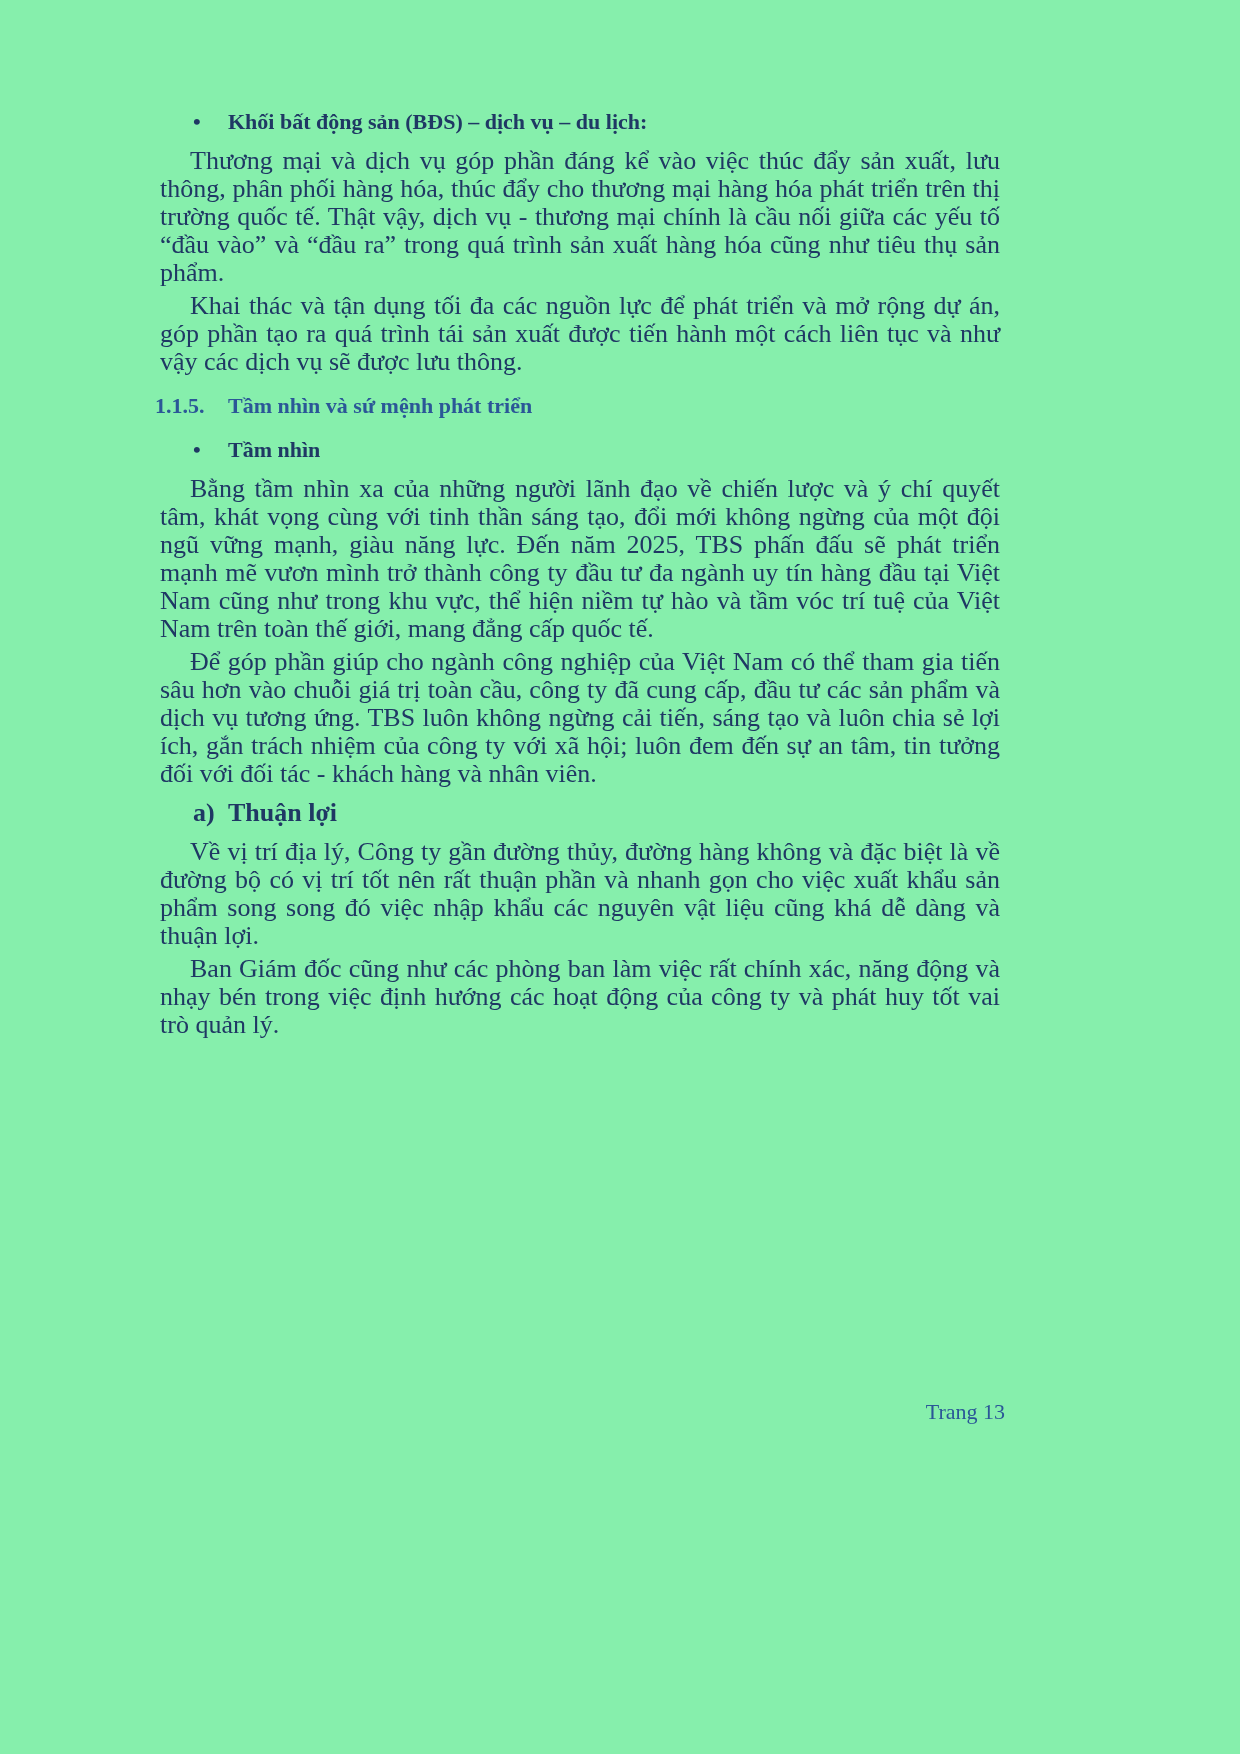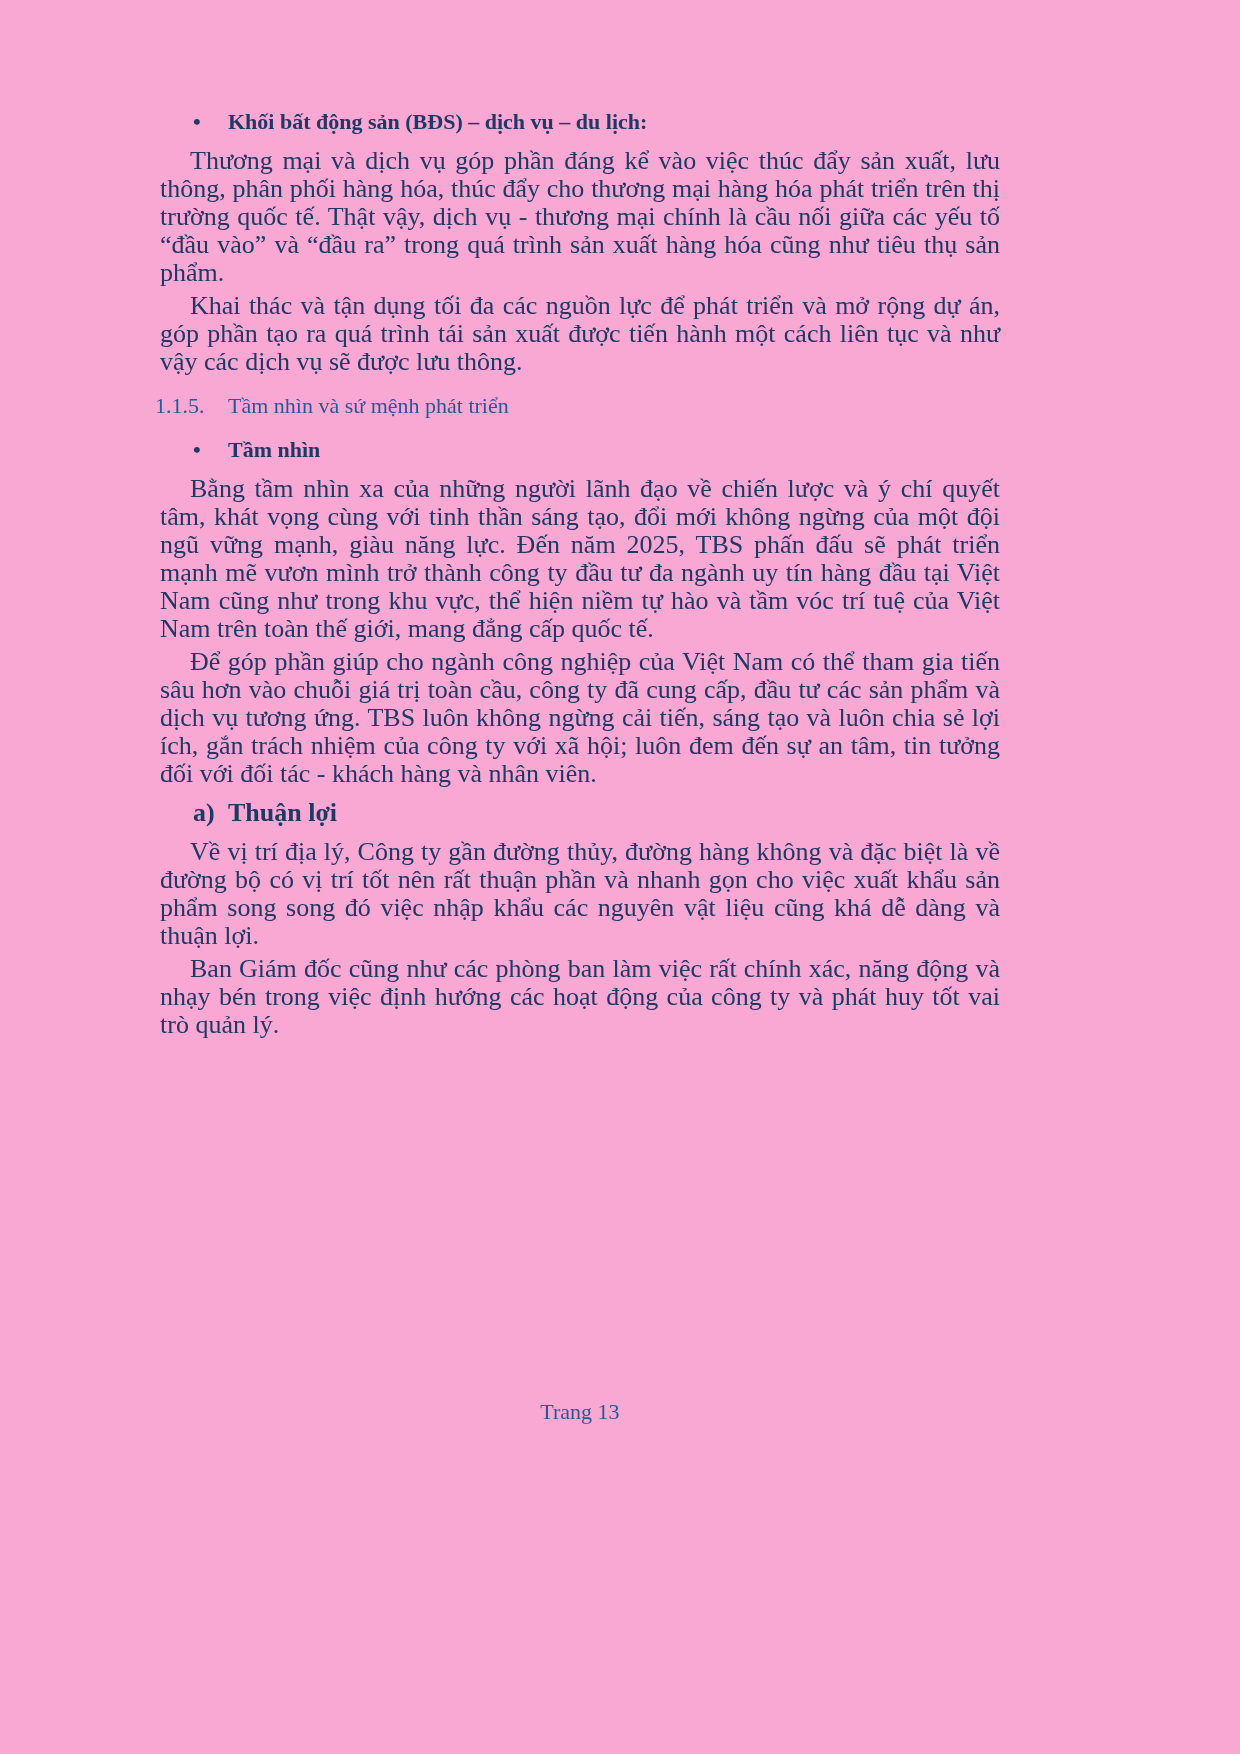--- a/index.html
+++ b/index.html
@@ -6,21 +6,21 @@
     --color-heading:#2b5797;
     --color-body:#1f3864;
     --color-footer:#2b5797;
   }
   *{ box-sizing:border-box; }
   html,body{ margin:0; padding:0; background:#ffffff; }
   .page{
     position:relative;
     width:1240px;
     height:1754px;
-    background:#f9a8d4;
+    background:#86efac;
     font-family:"Liberation Serif","DejaVu Serif",serif;
     color:var(--color-body);
     overflow:hidden;
   }
   .content{
     position:absolute;
     left:155px;
     top:100px;
     width:850px;
   }
@@ -38,21 +38,21 @@
     padding-left:38px;
     margin:2px 0;
   }
   .bullet-marker{
     display:inline-block;
     width:35px;
   }
   .heading{
     font-size:22px;
     line-height:40px;
-    font-weight:normal;
+    font-weight:bold;
     color:var(--color-heading);
     margin:10px 0 4px 0;
   }
   .heading-num{
     display:inline-block;
     min-width:73px;
   }
   .sub-heading{
     font-size:26px;
     line-height:40px;
@@ -62,21 +62,21 @@
   }
   .sub-num{
     display:inline-block;
     width:35px;
   }
   .footer{
     position:absolute;
     left:155px;
     top:1392px;
     width:850px;
-    text-align:center;
+    text-align:right;
     font-size:22px;
     line-height:40px;
     color:var(--color-footer);
   }
 </style>
 </head>
 <body>
 
 <div class="page">
   <main class="content">

